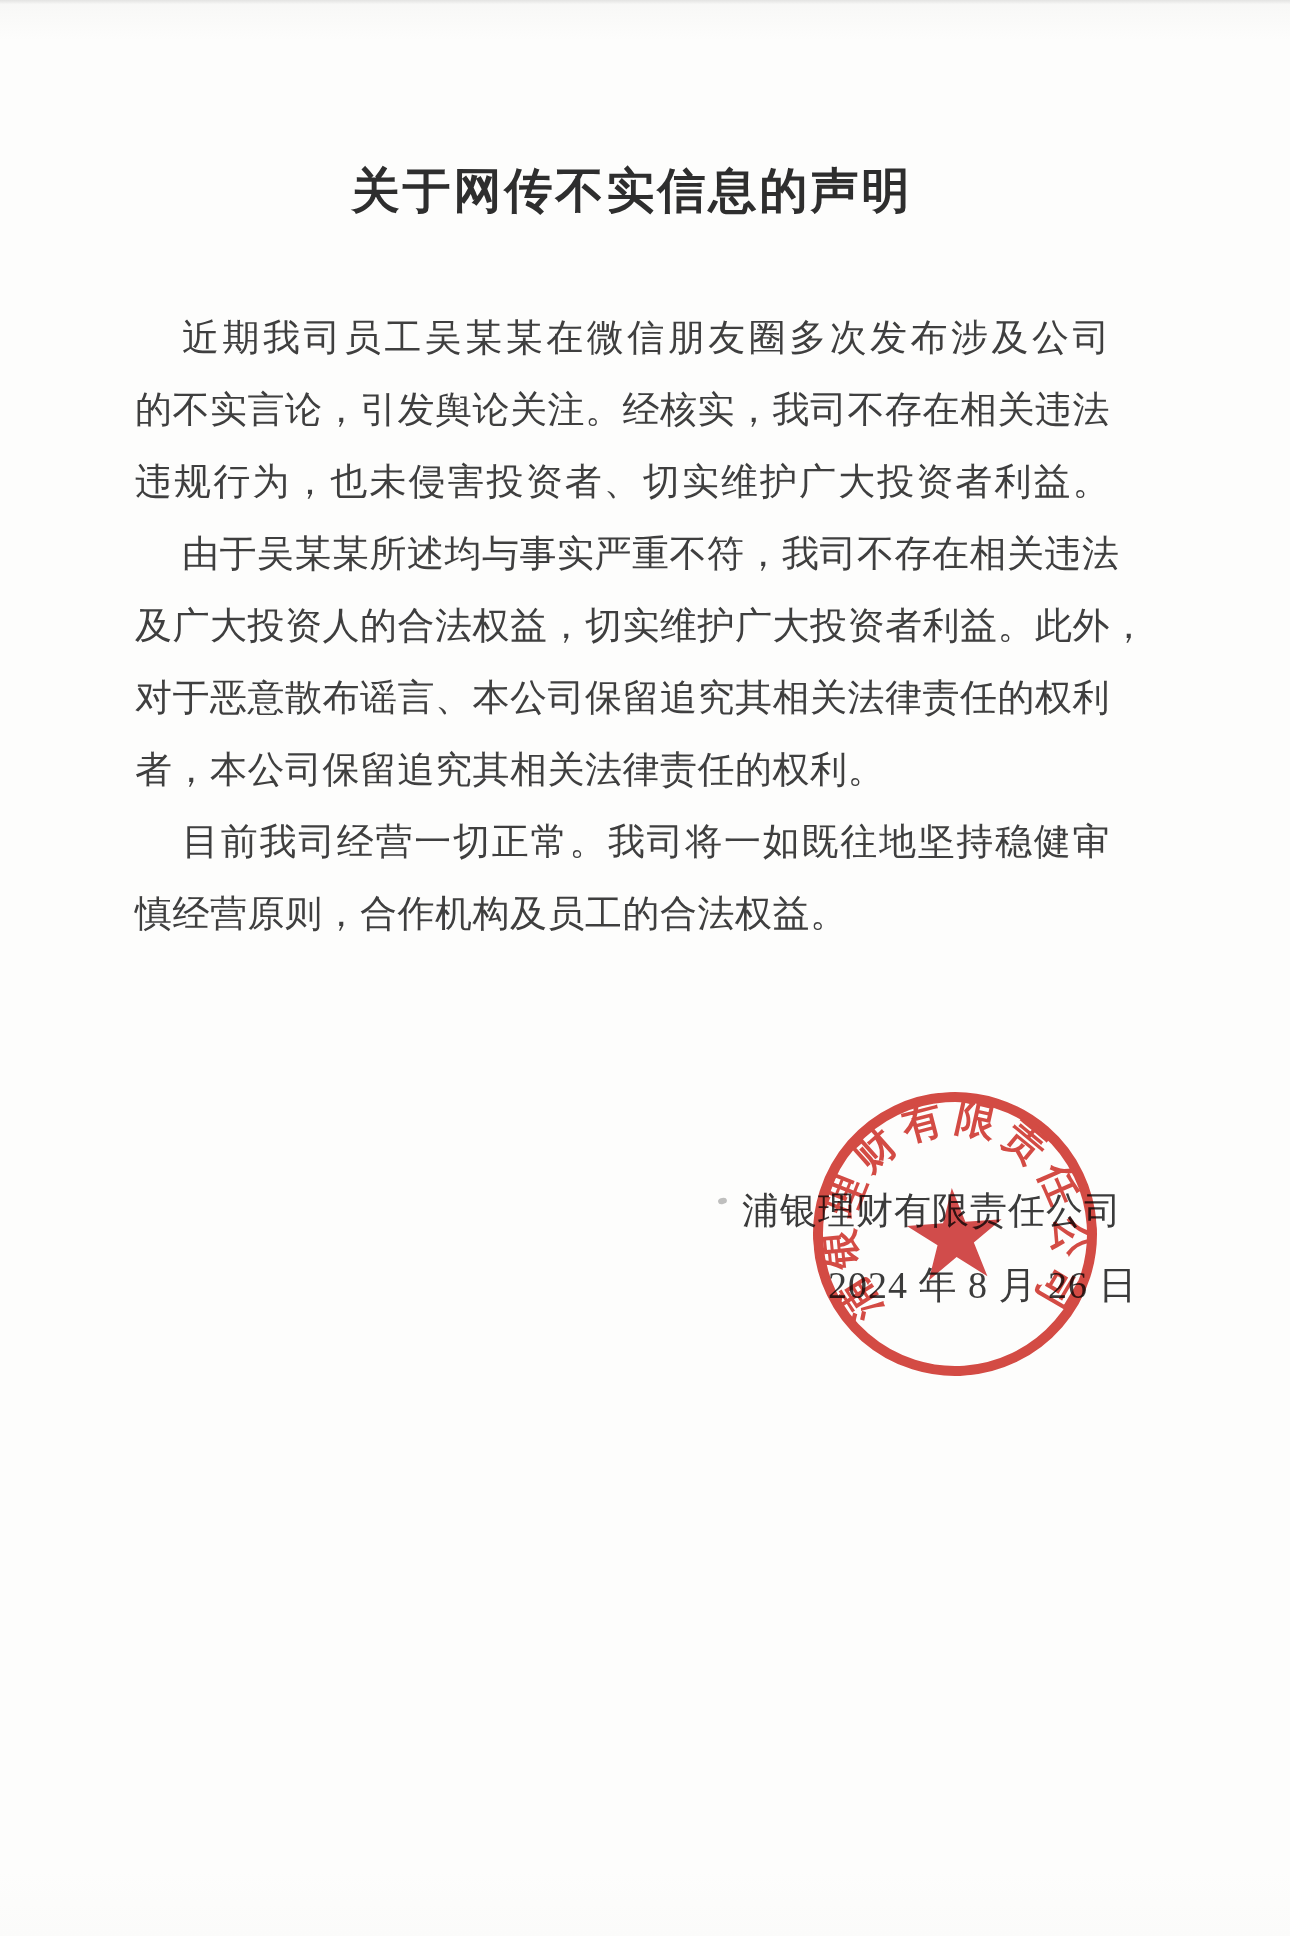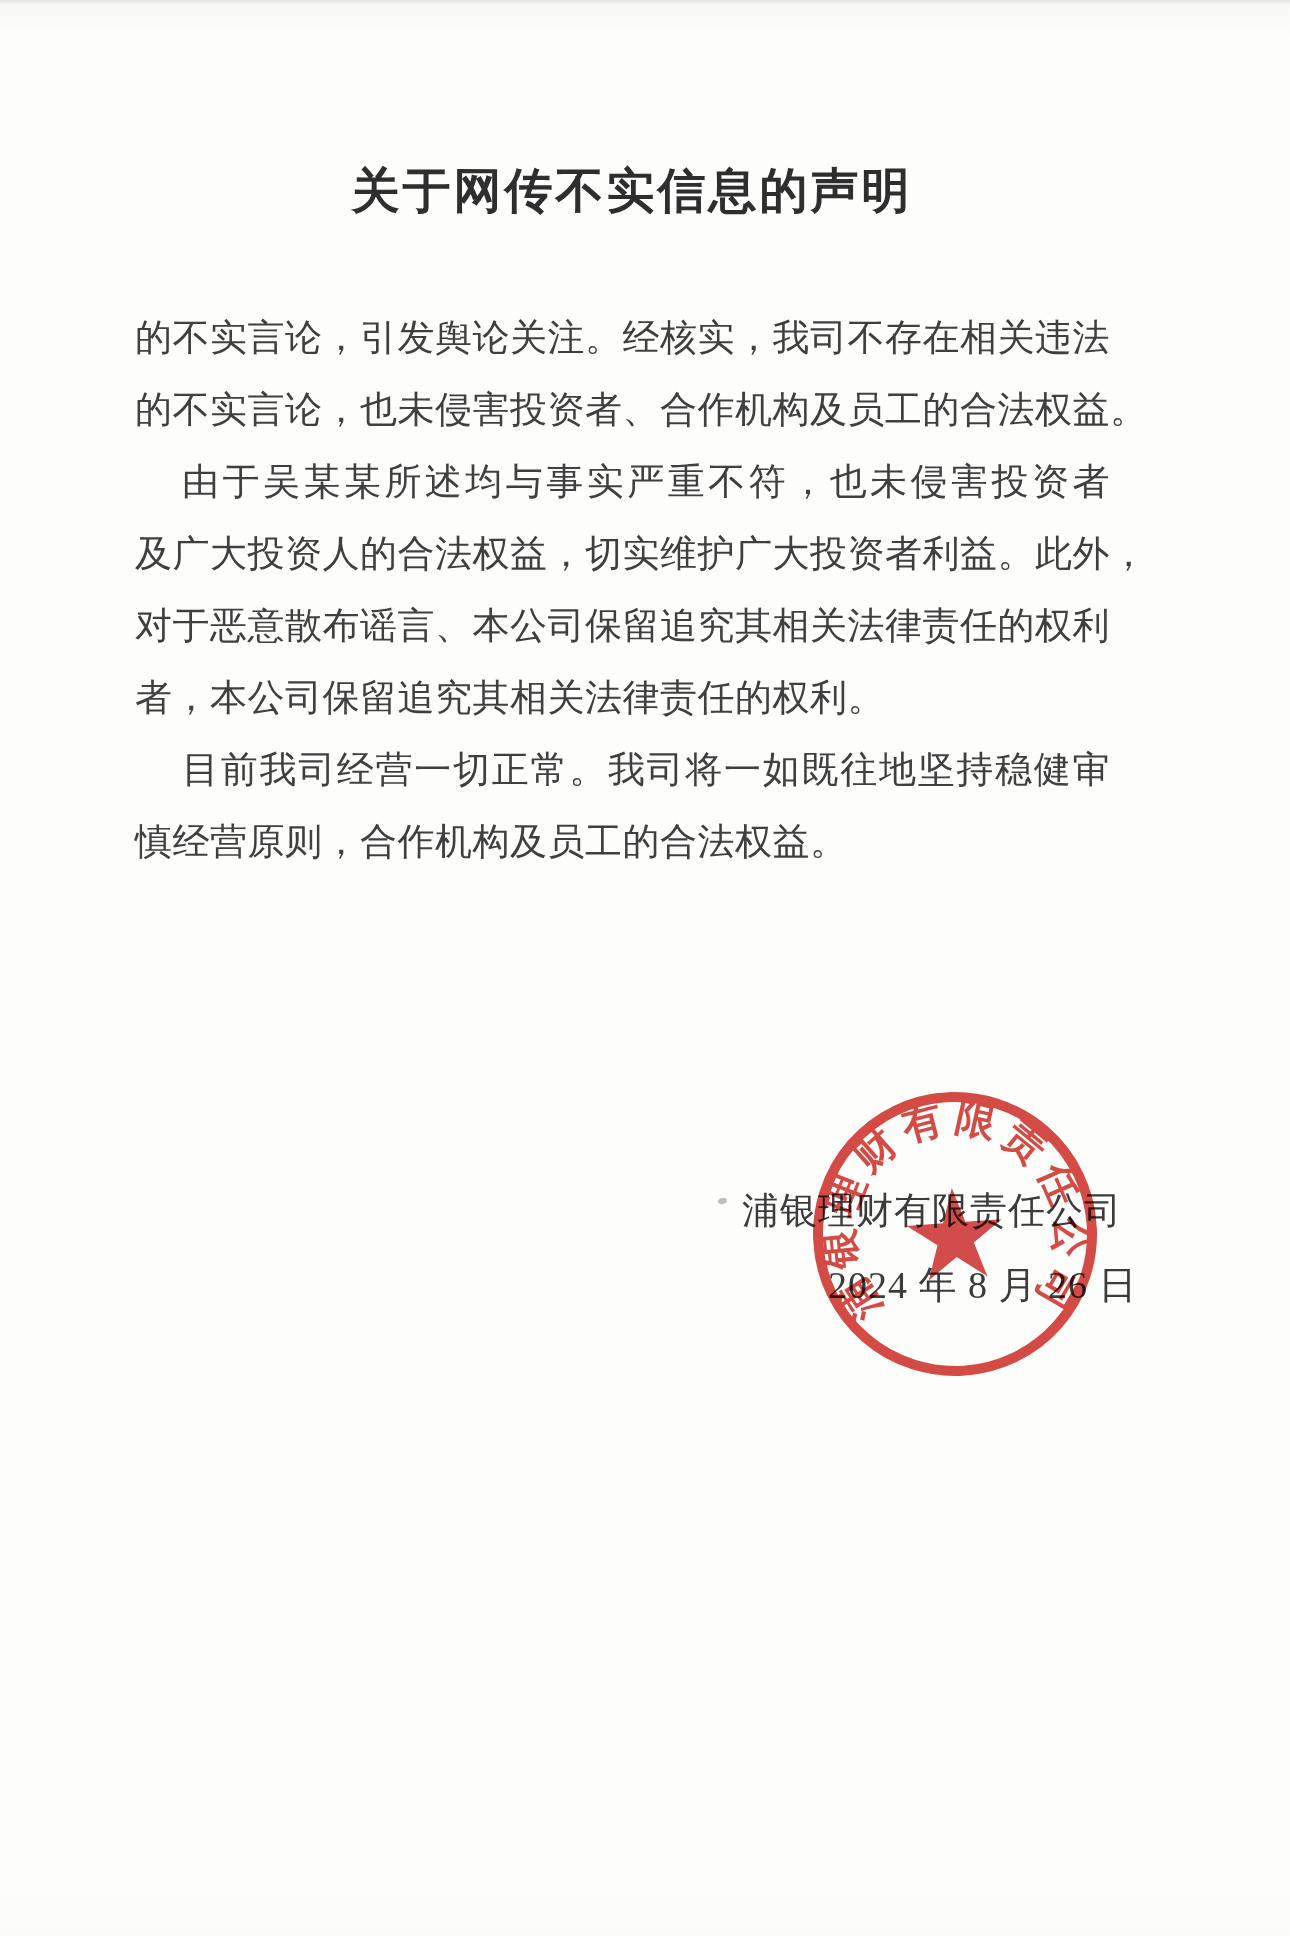--- a/index.html
+++ b/index.html
@@ -103,23 +103,24 @@
 </head>
 <body>
 
 <div id="page">
 
   <div id="top-edge"></div>
 
   <div id="title">关于网传不实信息的声明</div>
 
   <div id="body-text">
+    <div class="line indent">近期我司员工吴某某在微信朋友圈多次发布涉及公司</div>
     <div class="line">的不实言论，引发舆论关注。经核实，我司不存在相关违法</div>
-    <div class="line">的不实言论，也未侵害投资者、合作机构及员工的合法权益。</div>
-    <div class="line indent">由于吴某某所述均与事实严重不符，也未侵害投资者</div>
+    <div class="line">违规行为，也未侵害投资者、切实维护广大投资者利益。</div>
+    <div class="line indent">由于吴某某所述均与事实严重不符，我司不存在相关违法</div>
     <div class="line">及广大投资人的合法权益，切实维护广大投资者利益。此外，</div>
     <div class="line">对于恶意散布谣言、本公司保留追究其相关法律责任的权利</div>
     <div class="line para-end">者，本公司保留追究其相关法律责任的权利。</div>
     <div class="line indent">目前我司经营一切正常。我司将一如既往地坚持稳健审</div>
     <div class="line para-end">慎经营原则，合作机构及员工的合法权益。</div>
   </div>
 
   <div id="ink-speck"></div>
 
   <div id="sig-company">浦银理财有限责任公司</div>

